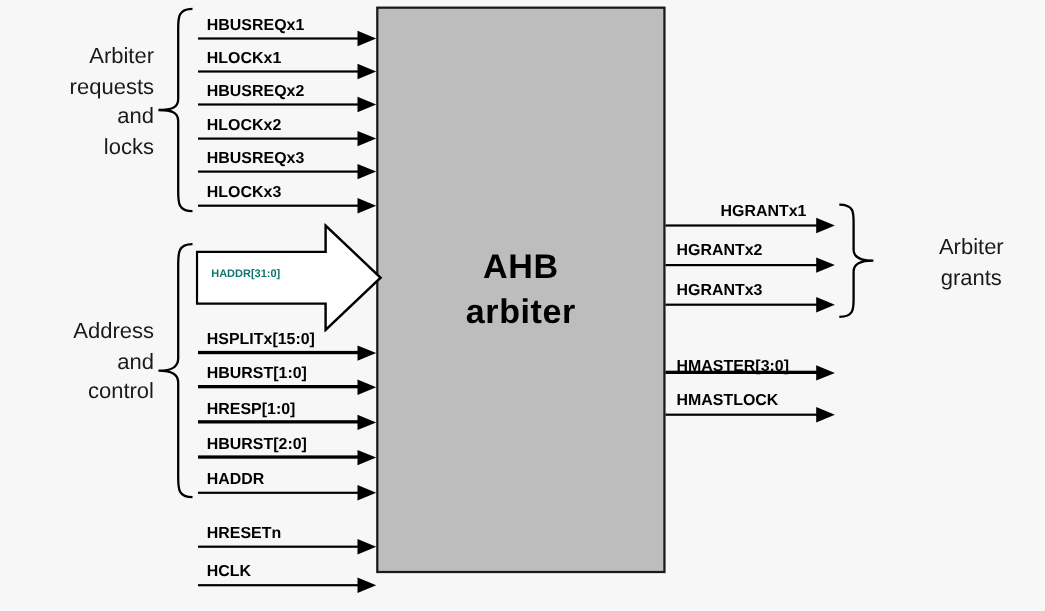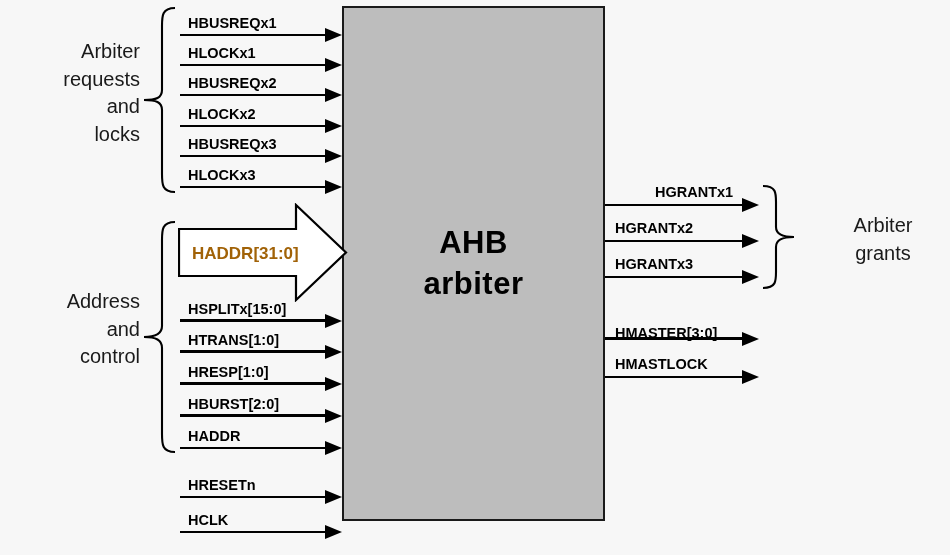--- a/index.html
+++ b/index.html
@@ -57,21 +57,21 @@
   .group-label.center-align{text-align:center;}
 
   
   .brace{position:absolute;}
   .brace path{fill:none;stroke:#000;stroke-width:2.1;}
 
   
   .bus-arrow{position:absolute;}
   .bus-arrow path{fill:#fff;stroke:#000;stroke-width:2.2;stroke-linejoin:miter;}
   .bus-arrow-label{
-    position:absolute;font-size:17px;font-weight:bold;color:#a16207;
+    position:absolute;font-size:10px;font-weight:bold;color:#0f766e;
     white-space:nowrap;
   }
 </style>
 </head>
 <body>
 
 <div id="diagram">
 
   <div class="group-label right-align" style="left:10px;top:38px;width:130px;">Arbiter
 requests
@@ -131,21 +131,21 @@
 
   <svg class="bus-arrow" style="left:178px;top:203px;width:170px;height:99px;" viewBox="0 0 170 99" preserveAspectRatio="none">
     <path d="M1,26 L118,26 L118,2 L168,49.5 L118,97 L118,73 L1,73 Z"></path>
   </svg>
   <div class="bus-arrow-label" style="left:192px;top:244px;">HADDR[31:0]</div>
 
   <div class="sig-label" style="left:188px;top:302px;">HSPLITx[15:0]</div>
   <div class="sig-line thick" style="left:180px;top:319px;width:150px;"></div>
   <div class="arrowhead" style="left:325px;top:314px;"></div>
 
-  <div class="sig-label" style="left:188px;top:333px;">HTRANS[1:0]</div>
+  <div class="sig-label" style="left:188px;top:333px;">HBURST[1:0]</div>
   <div class="sig-line thick" style="left:180px;top:350px;width:150px;"></div>
   <div class="arrowhead" style="left:325px;top:345px;"></div>
 
   <div class="sig-label" style="left:188px;top:365px;">HRESP[1:0]</div>
   <div class="sig-line thick" style="left:180px;top:382px;width:150px;"></div>
   <div class="arrowhead" style="left:325px;top:377px;"></div>
 
   <div class="sig-label" style="left:188px;top:397px;">HBURST[2:0]</div>
   <div class="sig-line thick" style="left:180px;top:414px;width:150px;"></div>
   <div class="arrowhead" style="left:325px;top:409px;"></div>

